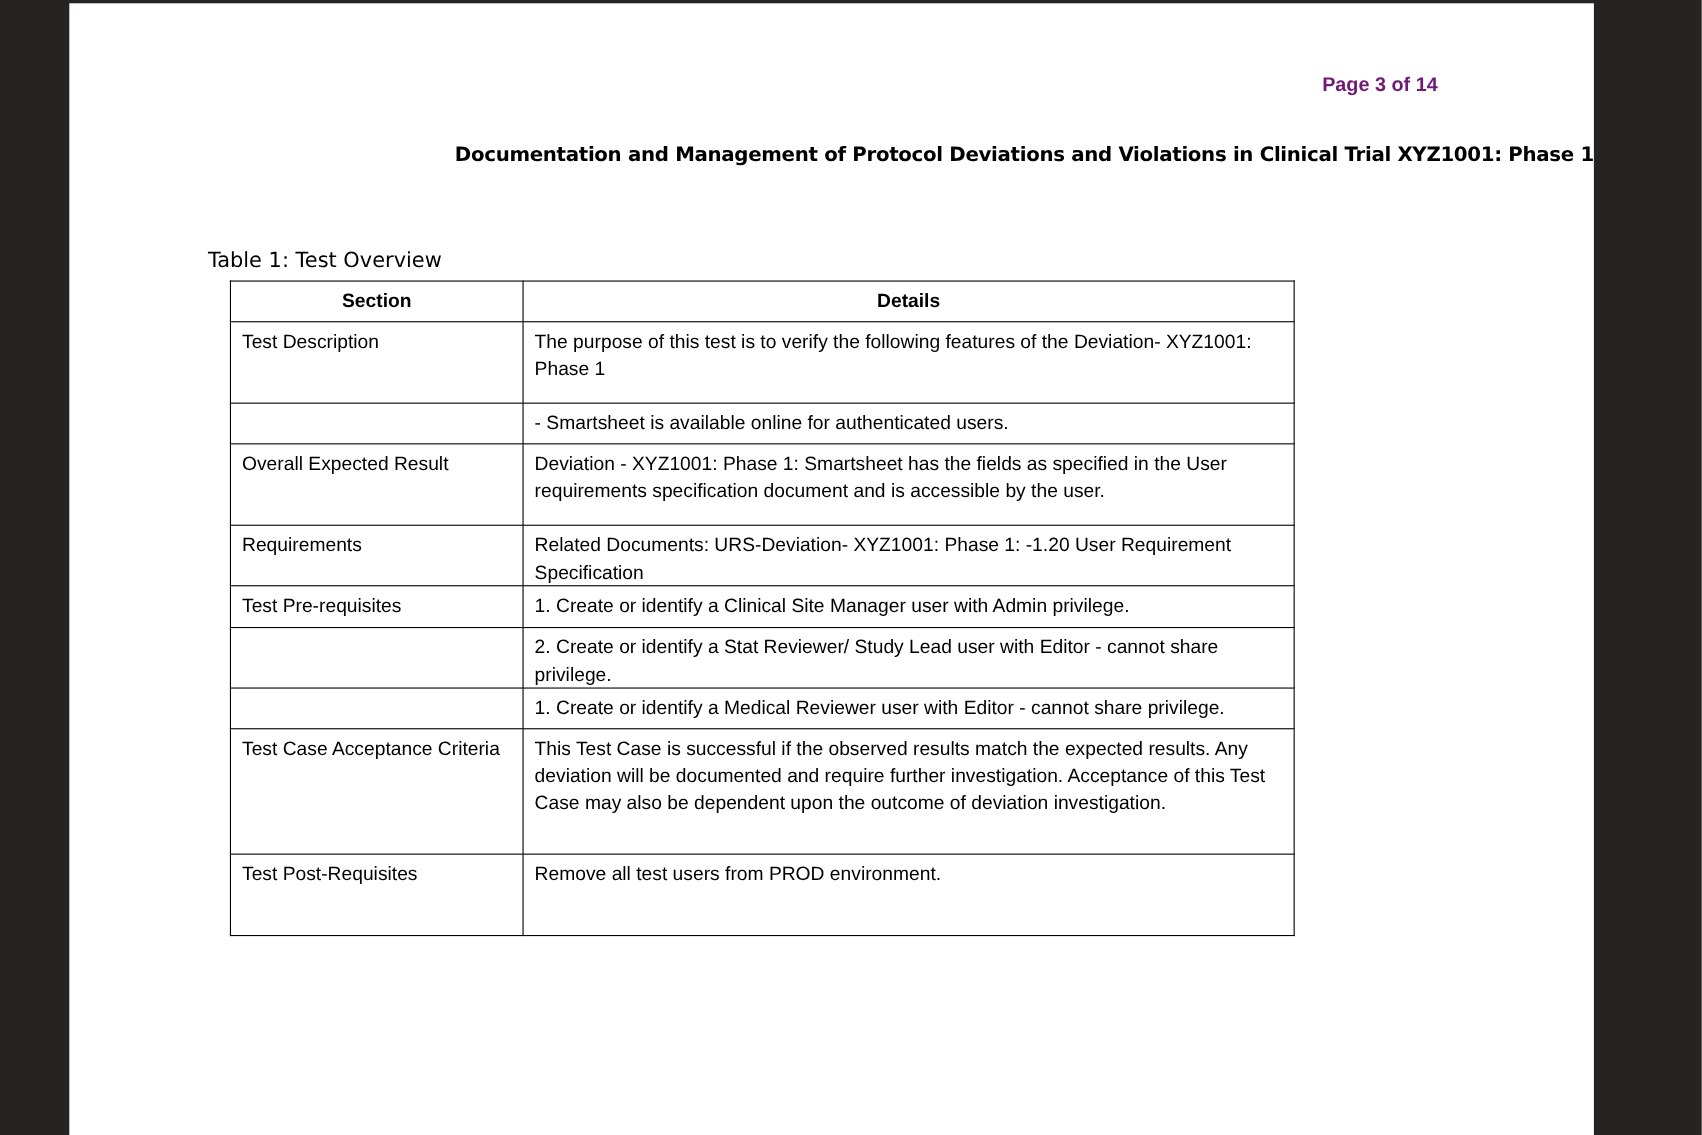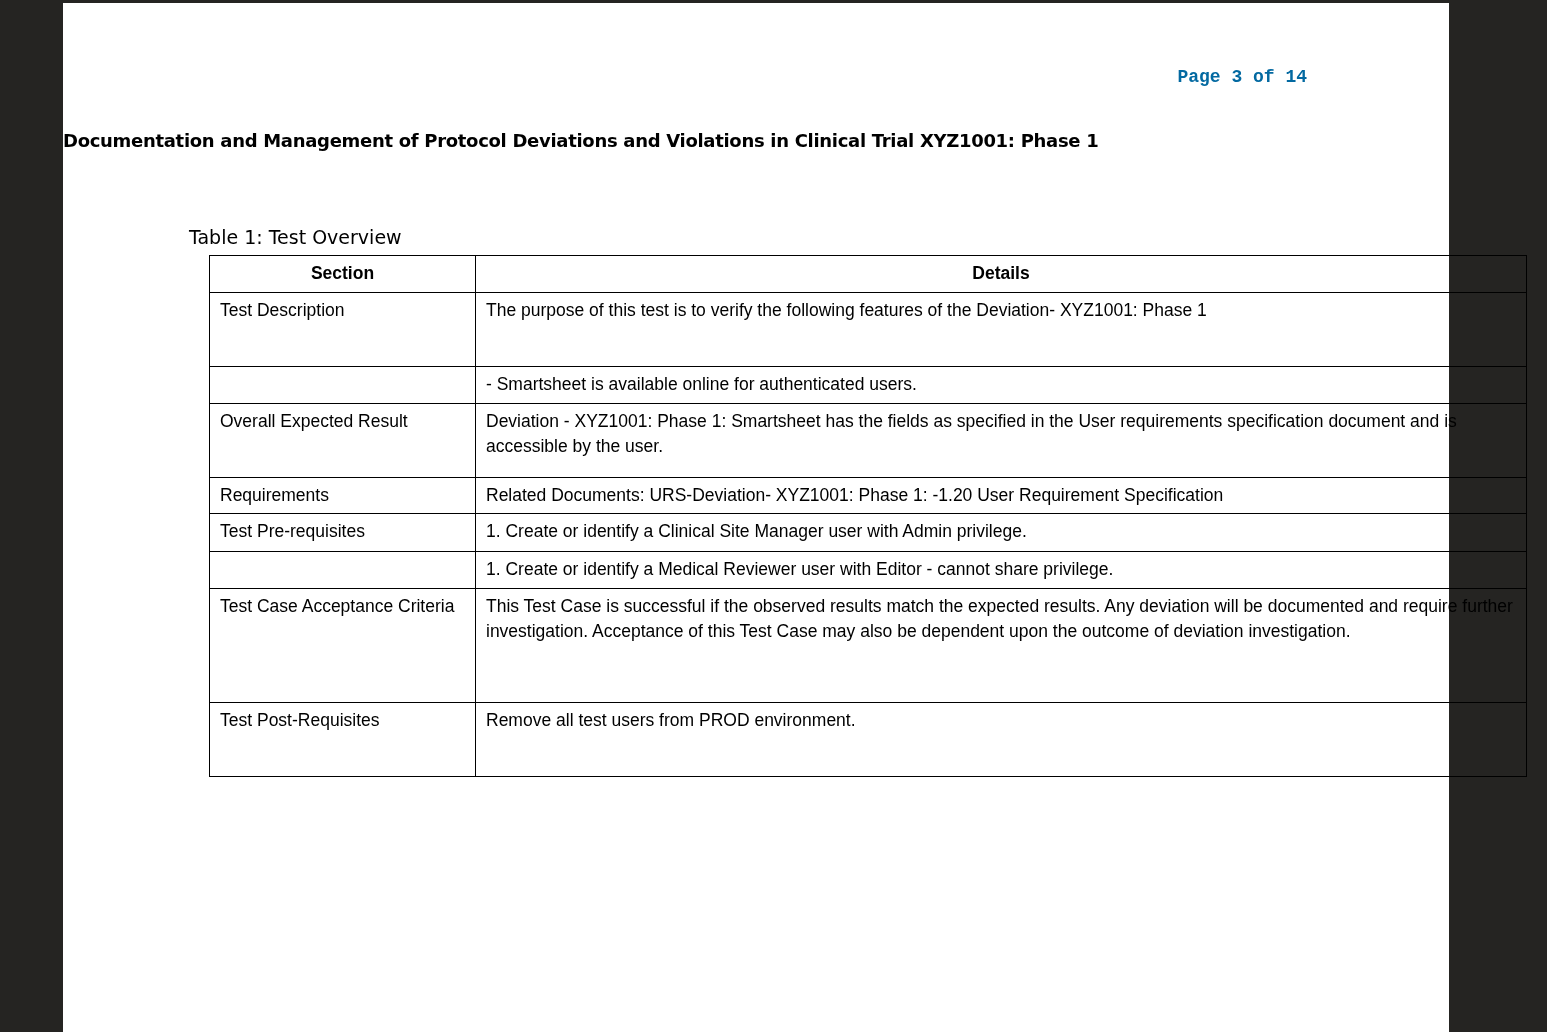--- a/index.html
+++ b/index.html
@@ -1,21 +1,21 @@
 <!DOCTYPE html>
 <html><head>
 <meta charset="utf-8">
 <style>
   html,body{margin:0;padding:0;}
   body{width:1547px;height:1032px;background:#252422;position:relative;overflow:hidden;}
   .page{position:absolute;left:63px;top:3px;width:1386px;height:1040px;background:#ffffff;}
-  .page-num{position:absolute;left:1110px;top:64px;width:134px;text-align:right;font-family:Liberation Mono, monospace;font-weight:bold;font-size:18px;color:#0369a1;}
-  .doc-title{position:absolute;left:0;top:127px;width:1386px;text-align:left;font-family:"DejaVu Sans",sans-serif;font-weight:bold;font-size:18px;color:#000;letter-spacing:-0.3px;}
+  .page-num{position:absolute;left:1110px;top:64px;width:134px;text-align:right;font-family:Liberation Sans, sans-serif;font-weight:bold;font-size:18px;color:#701a75;}
+  .doc-title{position:absolute;left:0;top:127px;width:1386px;text-align:right;font-family:"DejaVu Sans",sans-serif;font-weight:bold;font-size:18px;color:#000;letter-spacing:-0.3px;}
   .caption{position:absolute;left:126px;top:223px;font-family:"DejaVu Sans",sans-serif;font-size:19px;color:#000;}
-  table{position:absolute;left:146px;top:252px;width:1318px;border-collapse:collapse;font-family:"Liberation Sans",sans-serif;font-size:17.5px;color:#000;}
+  table{position:absolute;left:146px;top:252px;width:968px;border-collapse:collapse;font-family:"Liberation Sans",sans-serif;font-size:17.5px;color:#000;}
   td,th{border:1.5px solid #000;vertical-align:top;padding:5px 10px 0 10px;line-height:24.5px;text-align:left;}
   th{text-align:center;font-weight:bold;height:31px;}
   .c1{width:245px;}
 </style>
 </head>
 <body>
 
 <div class="page">
   <div class="page-num">Page 3 of 14</div>
   <div class="doc-title">Documentation and Management of Protocol Deviations and Violations in Clinical Trial XYZ1001: Phase 1</div>
@@ -43,20 +43,24 @@
         <tr>
           <td class="c1" style="height: 30px;">Requirements</td>
           <td>Related Documents: URS-Deviation- XYZ1001: Phase 1:  -1.20 User Requirement Specification</td>
         </tr>
         <tr>
           <td class="c1" style="height: 32px;">Test Pre-requisites</td>
           <td>1. Create or identify a Clinical Site Manager user with Admin privilege.</td>
         </tr>
         <tr>
           <td class="c1" style="height: 31px;"></td>
+          <td>2. Create or identify a Stat Reviewer/ Study Lead user with Editor - cannot share privilege.</td>
+        </tr>
+        <tr>
+          <td class="c1" style="height: 31px;"></td>
           <td>1. Create or identify a Medical Reviewer user with Editor - cannot share privilege.</td>
         </tr>
         <tr>
           <td class="c1" style="height: 108px;">Test Case Acceptance Criteria</td>
           <td>This Test Case is successful if the observed results match the expected results. Any deviation will be documented and require further investigation. Acceptance of this Test Case may also be dependent upon the outcome of deviation investigation.</td>
         </tr>
         <tr>
           <td class="c1" style="height: 68px;">Test Post-Requisites</td>
           <td>Remove all test users from PROD environment.</td>
         </tr>

